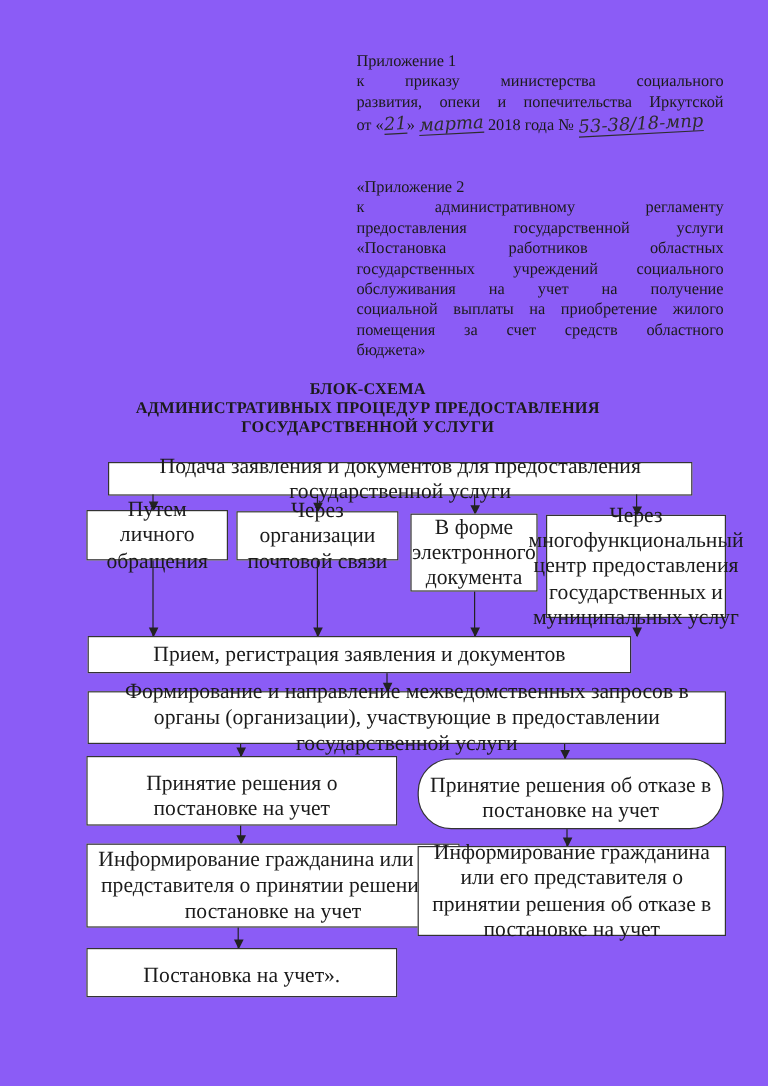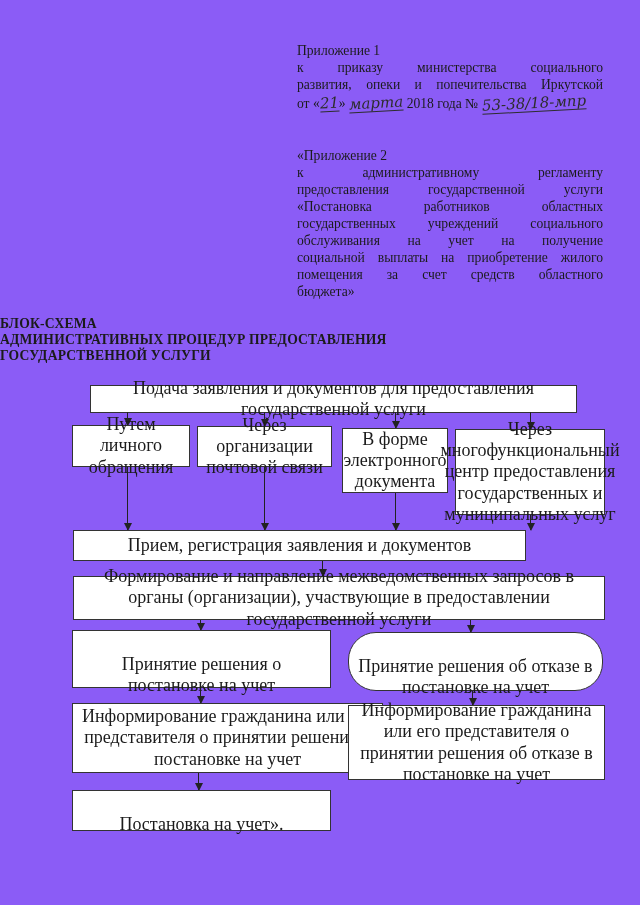--- a/index.html
+++ b/index.html
@@ -31,41 +31,41 @@
     transform: rotate(-3deg);
     text-decoration: underline;
     text-underline-offset: 3px;
   }
   
   .doc-title {
     position: absolute;
     left: 0;
     top: 316px;
     width: 613px;
-    text-align: left;
+    text-align: center;
     font-weight: bold;
     font-size: 13.6px;
     line-height: 16px;
     letter-spacing: 0.2px;
   }
   
   .fbox {
     position: absolute;
     box-sizing: border-box;
     border: 1px solid #333333;
     background: #ffffff;
     display: flex;
     align-items: center;
     justify-content: center;
     text-align: center;
     font-size: 18px;
     line-height: 1.18;
     padding: 2px 6px;
   }
-  .fbox.top-align { align-items: flex-start; padding-top: 23px; }
+  .fbox.top-align { align-items: flex-start; padding-top: 11px; }
   
   .arrow {
     position: absolute;
     width: 0;
     border-left: 1px solid #222222;
   }
   .arrow::after {
     content: "";
     position: absolute;
     bottom: -1px;

